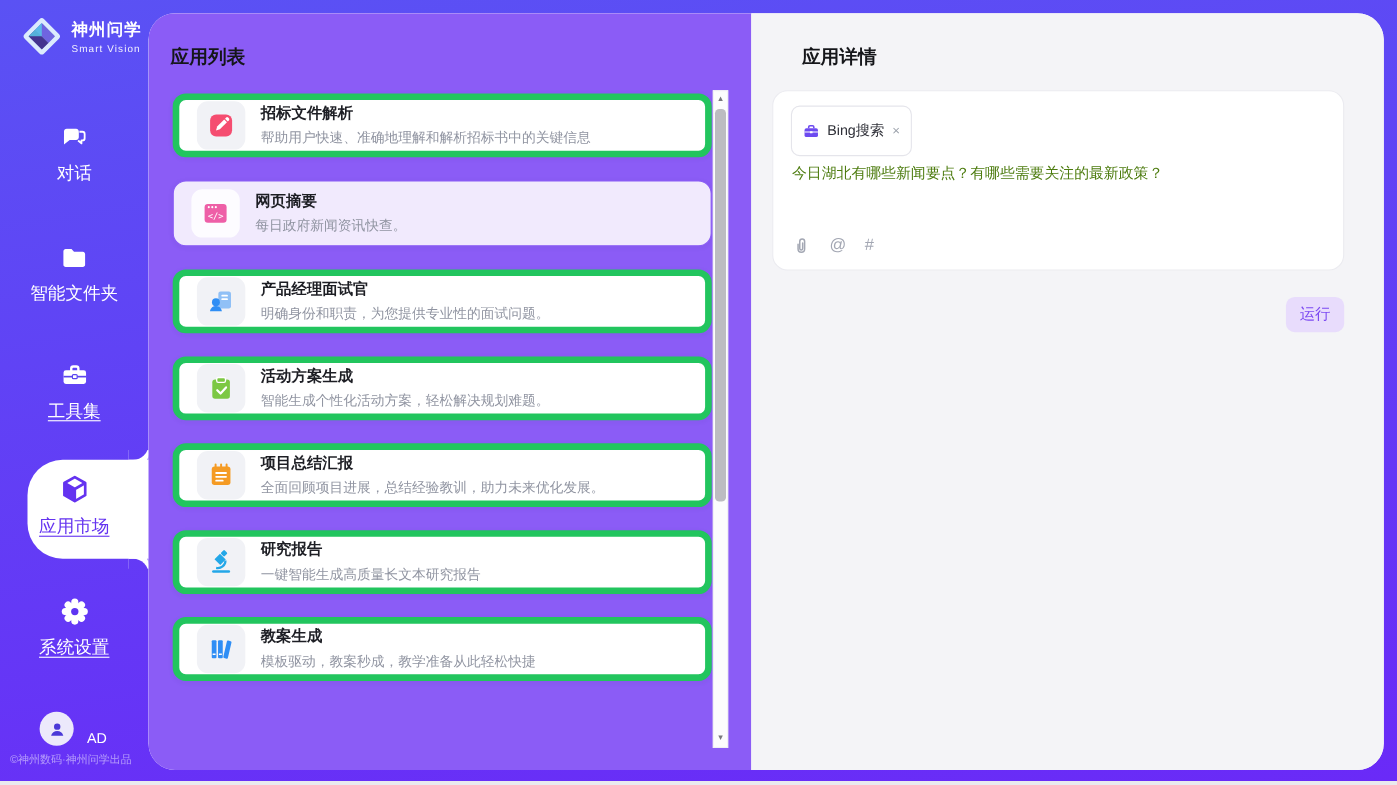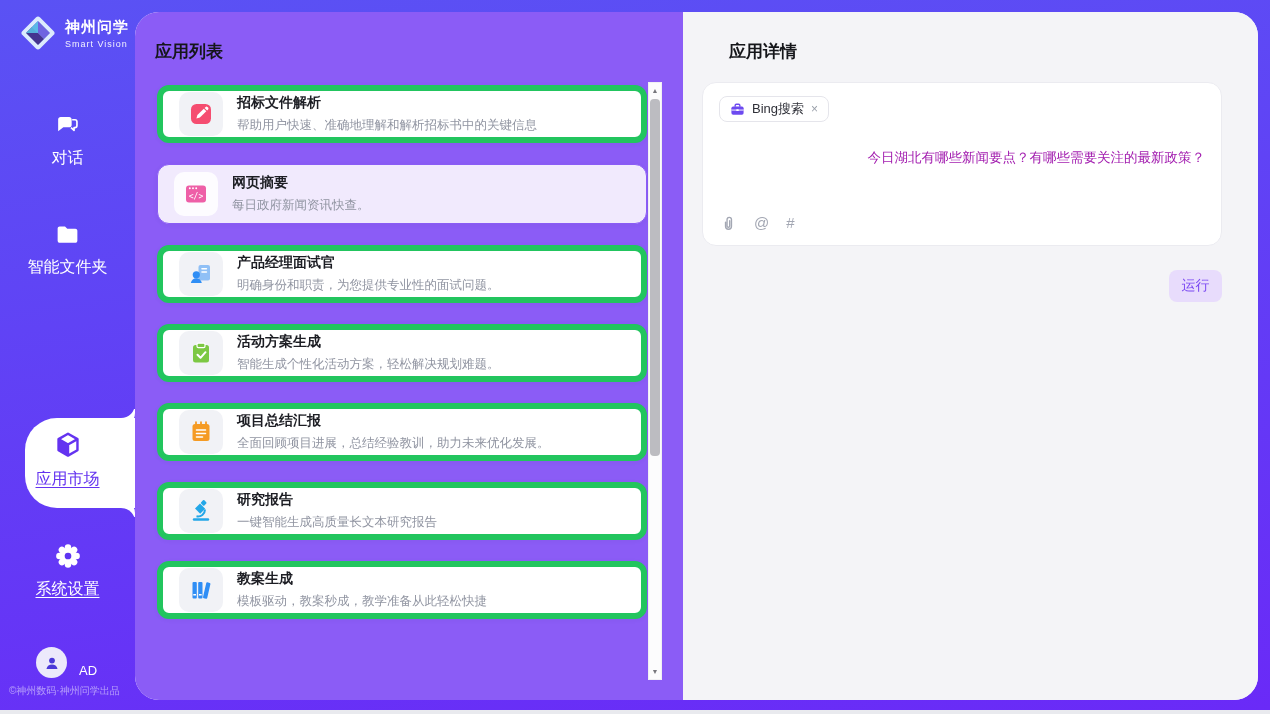--- a/index.html
+++ b/index.html
@@ -62,25 +62,25 @@
                background:#fcfcfd; border:1px solid #f0f0f3; }
   .sb-btn { position:absolute; left:0; width:12px; height:15px; display:flex; align-items:center;
             justify-content:center; font-size:7px; color:#77777d; cursor:pointer; }
   .sb-up { top:0; } .sb-down { bottom:0; }
   .sb-thumb { position:absolute; left:1px; top:16px; width:10px; height:357px;
               background:#bcbcc1; border-radius:4px; cursor:pointer; }
 
   
   .detail-card { position:absolute; left:19px; top:70px; width:520px; height:164px; background:#fff;
                  border:1px solid #ebebf0; border-radius:14px; }
-  .chip { position:absolute; left:16px; top:13px; height:26px; display:inline-flex; align-items:center;
+  .chip { position:absolute; left:16px; top:13px; height:46px; display:inline-flex; align-items:center;
           gap:7px; padding:0 10px; border:1px solid #e5e5eb; border-radius:8px; background:#fff; cursor:pointer; }
   .chip-label { font-size:13px; color:#2f3038; }
   .chip-close { font-size:12px; color:#9aa0aa; cursor:pointer; line-height:1; }
-  .query-text { position:absolute; left:17px; top:66px; right:16px; font-size:13.5px; color:#a21caf;text-align:right; }
+  .query-text { position:absolute; left:17px; top:66px; right:16px; font-size:13.5px; color:#4d7c0f; }
   .attach-row { position:absolute; left:17px; bottom:14px; display:flex; align-items:center; gap:17px;
                 color:#a3a7b3; }
   .attach-row .sym { font-size:15px; cursor:pointer; }
   .attach-row svg { cursor:pointer; }
 
   .run-btn { position:absolute; right:36px; top:258px; width:53px; height:32px; border:none;
              background:#e8dcfc; color:#7c4af2; font-size:14px; border-radius:8px; cursor:pointer;
              font-family:inherit; }
 </style>
 </head>
@@ -114,20 +114,29 @@
         <span class="nav-label">对话</span>
       </div>
 
       <div class="nav-item" style="top:221px;">
         <svg width="27" height="27" viewBox="0 0 26 26">
           <path d="M3.5 7.2c0-1.1.9-2 2-2h5.1l2.2 2.3h7.7c1.1 0 2 .9 2 2V19c0 1.1-.9 2-2 2H5.5c-1.1 0-2-.9-2-2z" fill="#fff"></path>
         </svg>
         <span class="nav-label">智能文件夹</span>
       </div>
 
+      <div class="nav-item" style="top:327px;">
+        <svg width="28" height="28" viewBox="0 0 26 26">
+          <path d="M10 9.5V7.4c0-.9.8-1.7 1.7-1.7h2.6c.9 0 1.7.8 1.7 1.7v2.1" fill="none" stroke="#fff" stroke-width="2"></path>
+          <rect x="3.5" y="9" width="19" height="11.5" rx="2" fill="#fff"></rect>
+          <rect x="3.5" y="13.6" width="19" height="1.4" fill="#5b45f0"></rect>
+          <rect x="11" y="12.6" width="4" height="3.4" rx=".8" fill="#fff" stroke="#5b45f0" stroke-width="1"></rect>
+        </svg>
+        <span class="nav-label underlined">工具集</span>
+      </div>
 
       <div class="notch"></div>
       <div class="nav-item active" style="top:430px;">
         <svg width="30" height="30" viewBox="0 0 26 26" style="color:#6433f0;">
           <path d="M13 3.2l8.2 4.7v9.6L13 22.2l-8.2-4.7V7.9z" fill="none" stroke="currentColor" stroke-width="2.1" stroke-linejoin="round"></path>
           <path d="M4.8 7.9L13 12.6l8.2-4.7M13 12.6V22.2" fill="none" stroke="currentColor" stroke-width="2.1" stroke-linejoin="round"></path>
           <path d="M4.8 7.9L13 12.6V22.2l-8.2-4.7z" fill="currentColor"></path>
         </svg>
         <span class="nav-label underlined">应用市场</span>
       </div>

